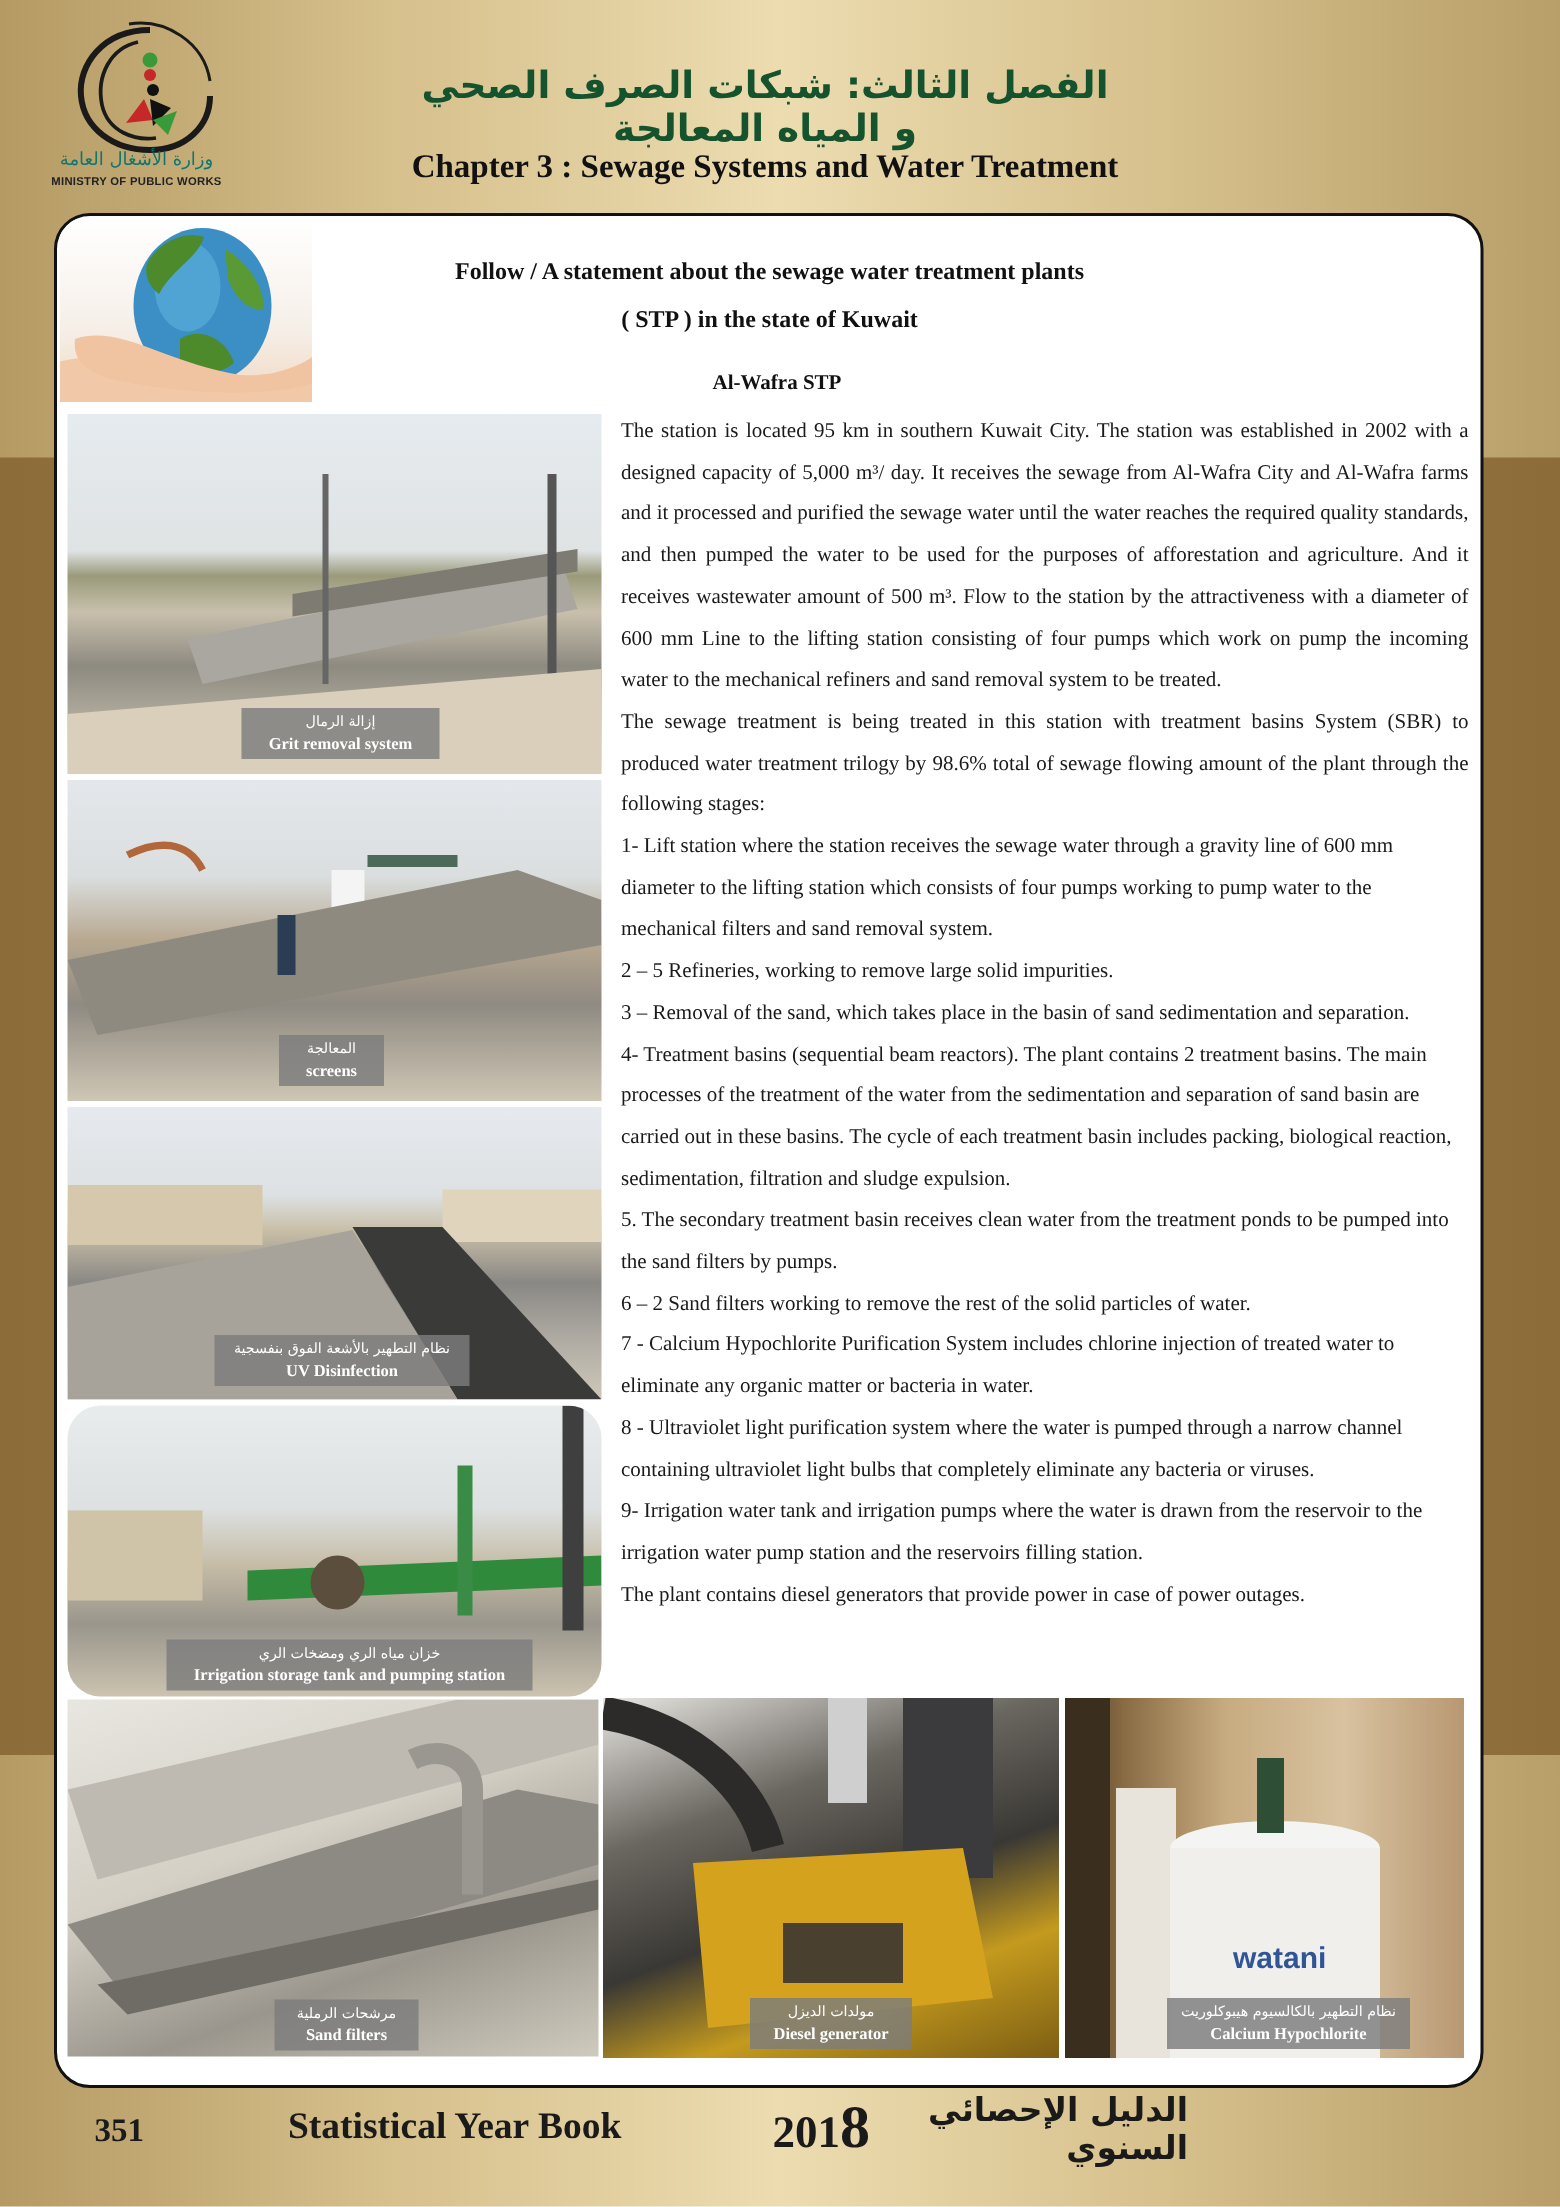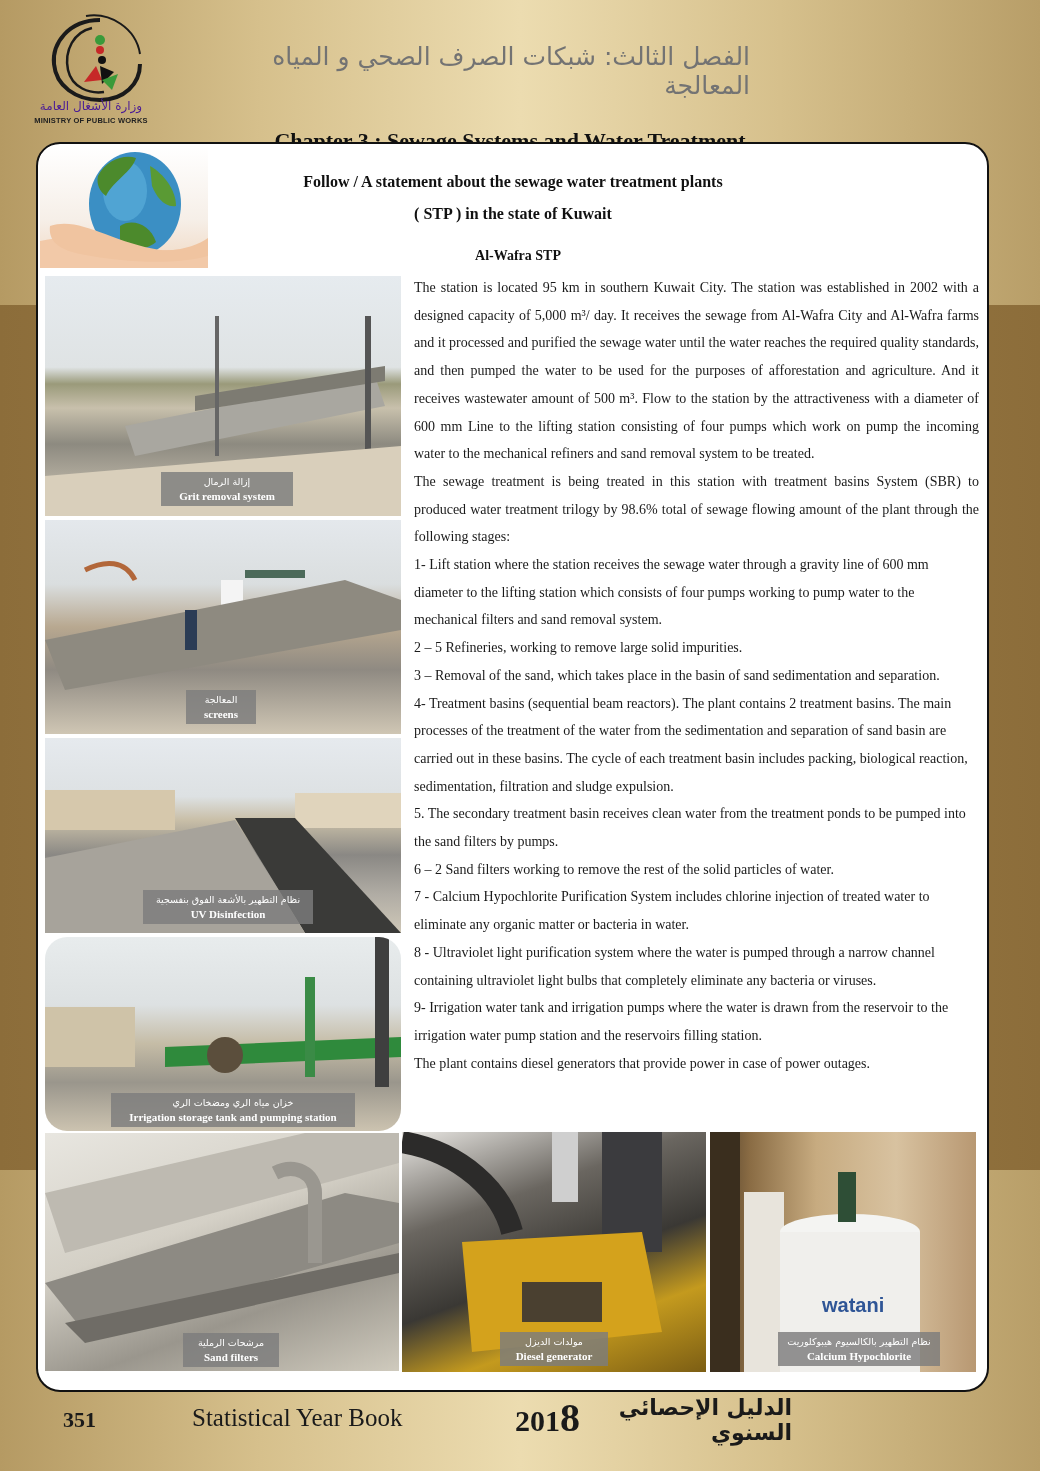--- a/index.html
+++ b/index.html
@@ -9,27 +9,27 @@
     font-family: "Liberation Serif", serif;
     background: linear-gradient(90deg, #b59a63 0%, #d6c08c 25%, #ecdcb0 50%, #d6c08c 75%, #b89e68 100%);
   }
   .band {
     position: absolute; left: 0; right: 0; top: 305px; height: 865px;
     background: linear-gradient(90deg, #8c6d3a 0%, #a1834c 50%, #8c6d3a 100%);
   }
   
   .logo { position: absolute; left: 40px; top: 14px; width: 120px; height: 112px; }
   .logo-ar { position: absolute; left: 28px; top: 99px; width: 126px; text-align: center;
-    font-family: "DejaVu Sans", sans-serif; font-size: 12px; color: #4c1d95; }
+    font-family: "DejaVu Sans", sans-serif; font-size: 12px; color: #0f766e; }
   .logo-en { position: absolute; left: 28px; top: 116px; width: 126px; text-align: center;
     font-family: "Liberation Sans", sans-serif; font-size: 7.5px; font-weight: bold; color: #222; letter-spacing: 0.2px; }
-  .chapter-ar { position: absolute; left: 270px; top: 42px; width: 480px; 
-    font-family: "DejaVu Sans", sans-serif; font-size: 25px; font-weight: normal; color: #737373; direction: rtl; }
+  .chapter-ar { position: absolute; left: 270px; top: 42px; width: 480px; text-align: center;
+    font-family: "DejaVu Sans", sans-serif; font-size: 25px; font-weight: bold; color: #14532d; direction: rtl; }
   .chapter-en { position: absolute; left: 220px; top: 98px; width: 580px; text-align: center;
-    font-size: 22px; font-weight: bold; color: #111; margin-top: 30px; }
+    font-size: 22px; font-weight: bold; color: #111; }
 
   
   .panel {
     position: absolute; left: 36px; top: 142px; width: 953px; height: 1250px;
     background: #fff; border: 2px solid #111; border-radius: 24px; overflow: hidden;
   }
   .globe {
     position: absolute; left: 2px; top: 2px; width: 168px; height: 122px;
     background: linear-gradient(180deg, #ffffff 0%, #f6efe8 60%, #f0d8c2 100%);
   }
@@ -48,21 +48,21 @@
 
   .body-text {
     position: absolute; left: 376px; top: 130px; width: 565px;
     font-size: 14px; line-height: 27.7px; color: #1a1a1a;
   }
   .body-text p { margin: 0; }
   .body-text .j { text-align: justify; }
 
   
   .page-num { position: absolute; left: 63px; top: 1407px; font-size: 22px; font-weight: bold; color: #1a1a1a; }
-  .footer-en { position: absolute; left: 192px; top: 1404px; font-size: 25px; font-weight: normal; color: #1a1a1a; }
+  .footer-en { position: absolute; left: 192px; top: 1404px; font-size: 25px; font-weight: bold; color: #1a1a1a; }
   .footer-year { position: absolute; left: 467px; top: 1398px; font-size: 40px; font-weight: bold; color: #1a1a1a; line-height: 40px; }
   .footer-year .small { font-size: 30px; margin-left: 48px; }
   .footer-ar { position: absolute; left: 562px; top: 1395px; width: 230px; font-family: "DejaVu Sans", sans-serif;
     font-size: 22px; font-weight: bold; color: #1a1a1a; direction: rtl; text-align: right; }
 </style>
 </head>
 <body>
 
 <div class="band"></div>
 

